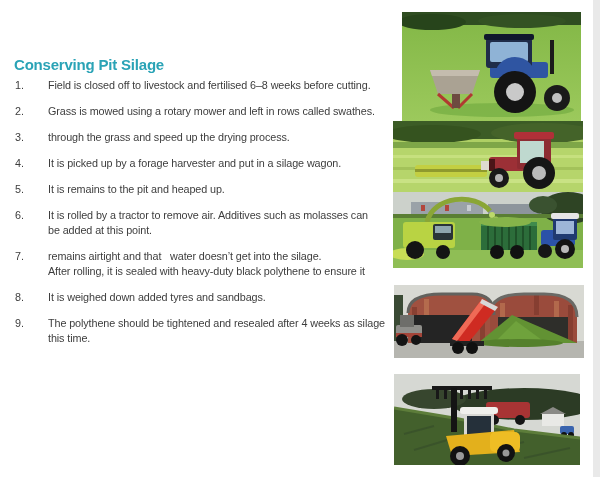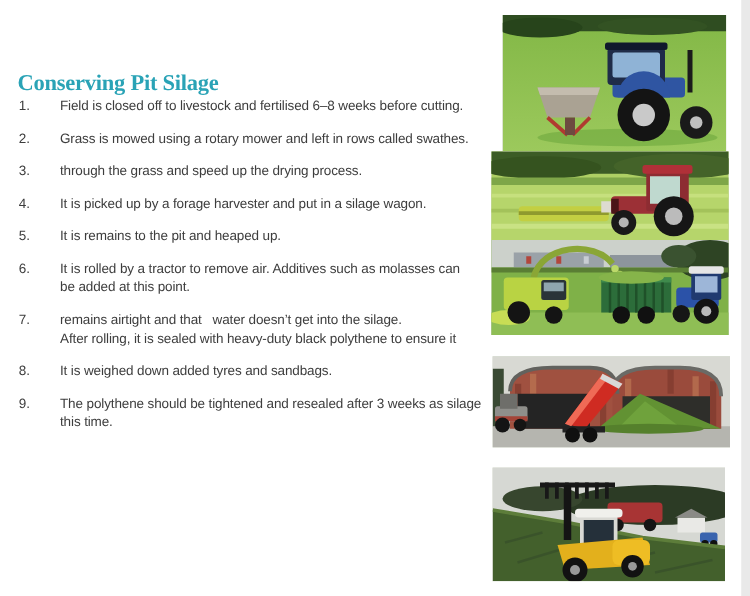--- a/index.html
+++ b/index.html
@@ -2,21 +2,21 @@
 <html><head>
 <meta charset="utf-8">
 <style>
   html,body{margin:0;padding:0;}
   body{
     width:600px;height:477px;position:relative;background:#ffffff;
     font-family:"Liberation Sans",sans-serif;overflow:hidden;
   }
   .title{
     position:absolute;left:14px;top:56px;margin:0;
-    font-family:Liberation Serif, serif;font-weight:700;font-size:18px;
+    font-family:Liberation Sans, sans-serif;font-weight:700;font-size:15px;
     color:#2aa3b6;letter-spacing:-0.2px;white-space:pre;
   }
   .steps{position:absolute;left:15px;top:78px;width:385px;}
   .step{
     display:flex;margin-bottom:11px;color:#3d3d3d;
     font-size:10.8px;line-height:15px;letter-spacing:-0.1px;
   }
   .step .num{flex:0 0 21px;width:21px;}
   .step .txt{flex:1 1 auto;}
   .ln{display:block;white-space:pre;padding-left:12px;}
@@ -83,21 +83,21 @@
   </div>
   <div class="step">
     <span class="num">8.</span>
     <span class="txt">
         <span class="ln">It is weighed down added tyres and sandbags.</span>
       </span>
   </div>
   <div class="step">
     <span class="num">9.</span>
     <span class="txt">
-        <span class="ln">The polythene should be tightened and resealed after 3 weeks as silage</span>
+        <span class="ln">The polythene should be tightened and resealed after 4 weeks as silage</span>
         <span class="ln">this time.</span>
       </span>
   </div>
 </div>
 
 <div class="photo" id="photo1">
   <svg width="179" height="109" viewBox="0 0 179 109" xmlns="http://www.w3.org/2000/svg">
     <defs>
       <linearGradient id="g1" x1="0" y1="0" x2="0" y2="1">
         <stop offset="0" stop-color="#82b746"></stop>

